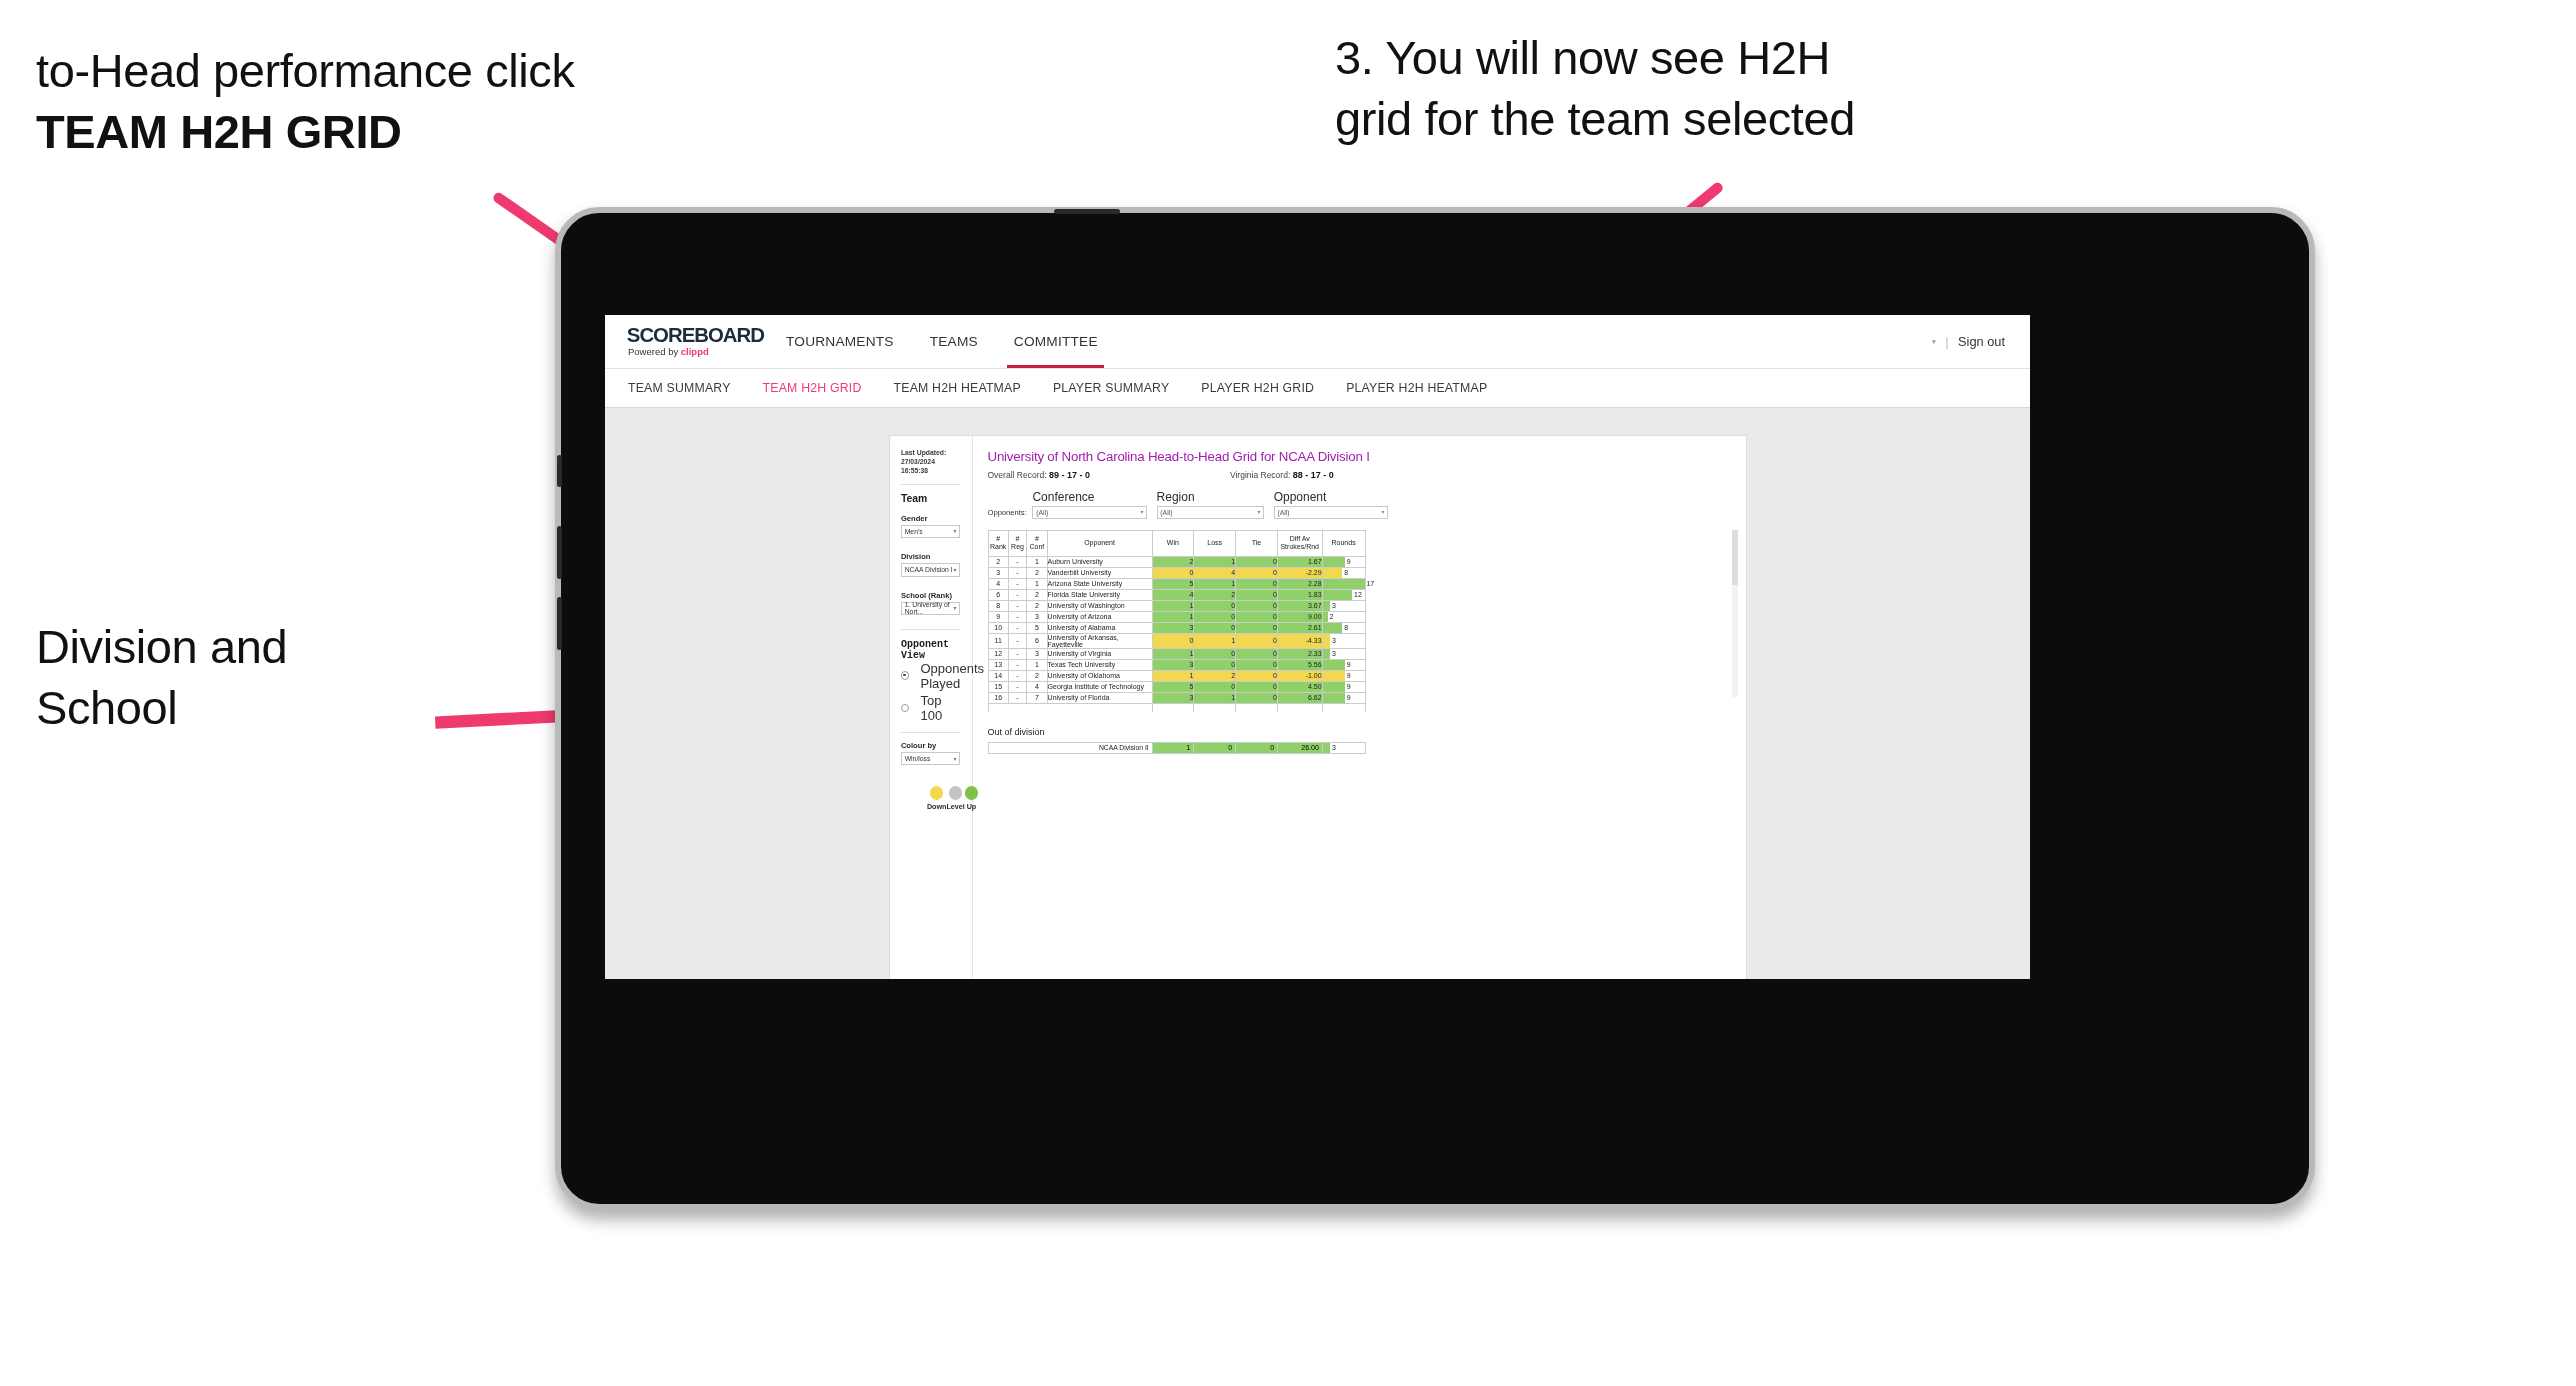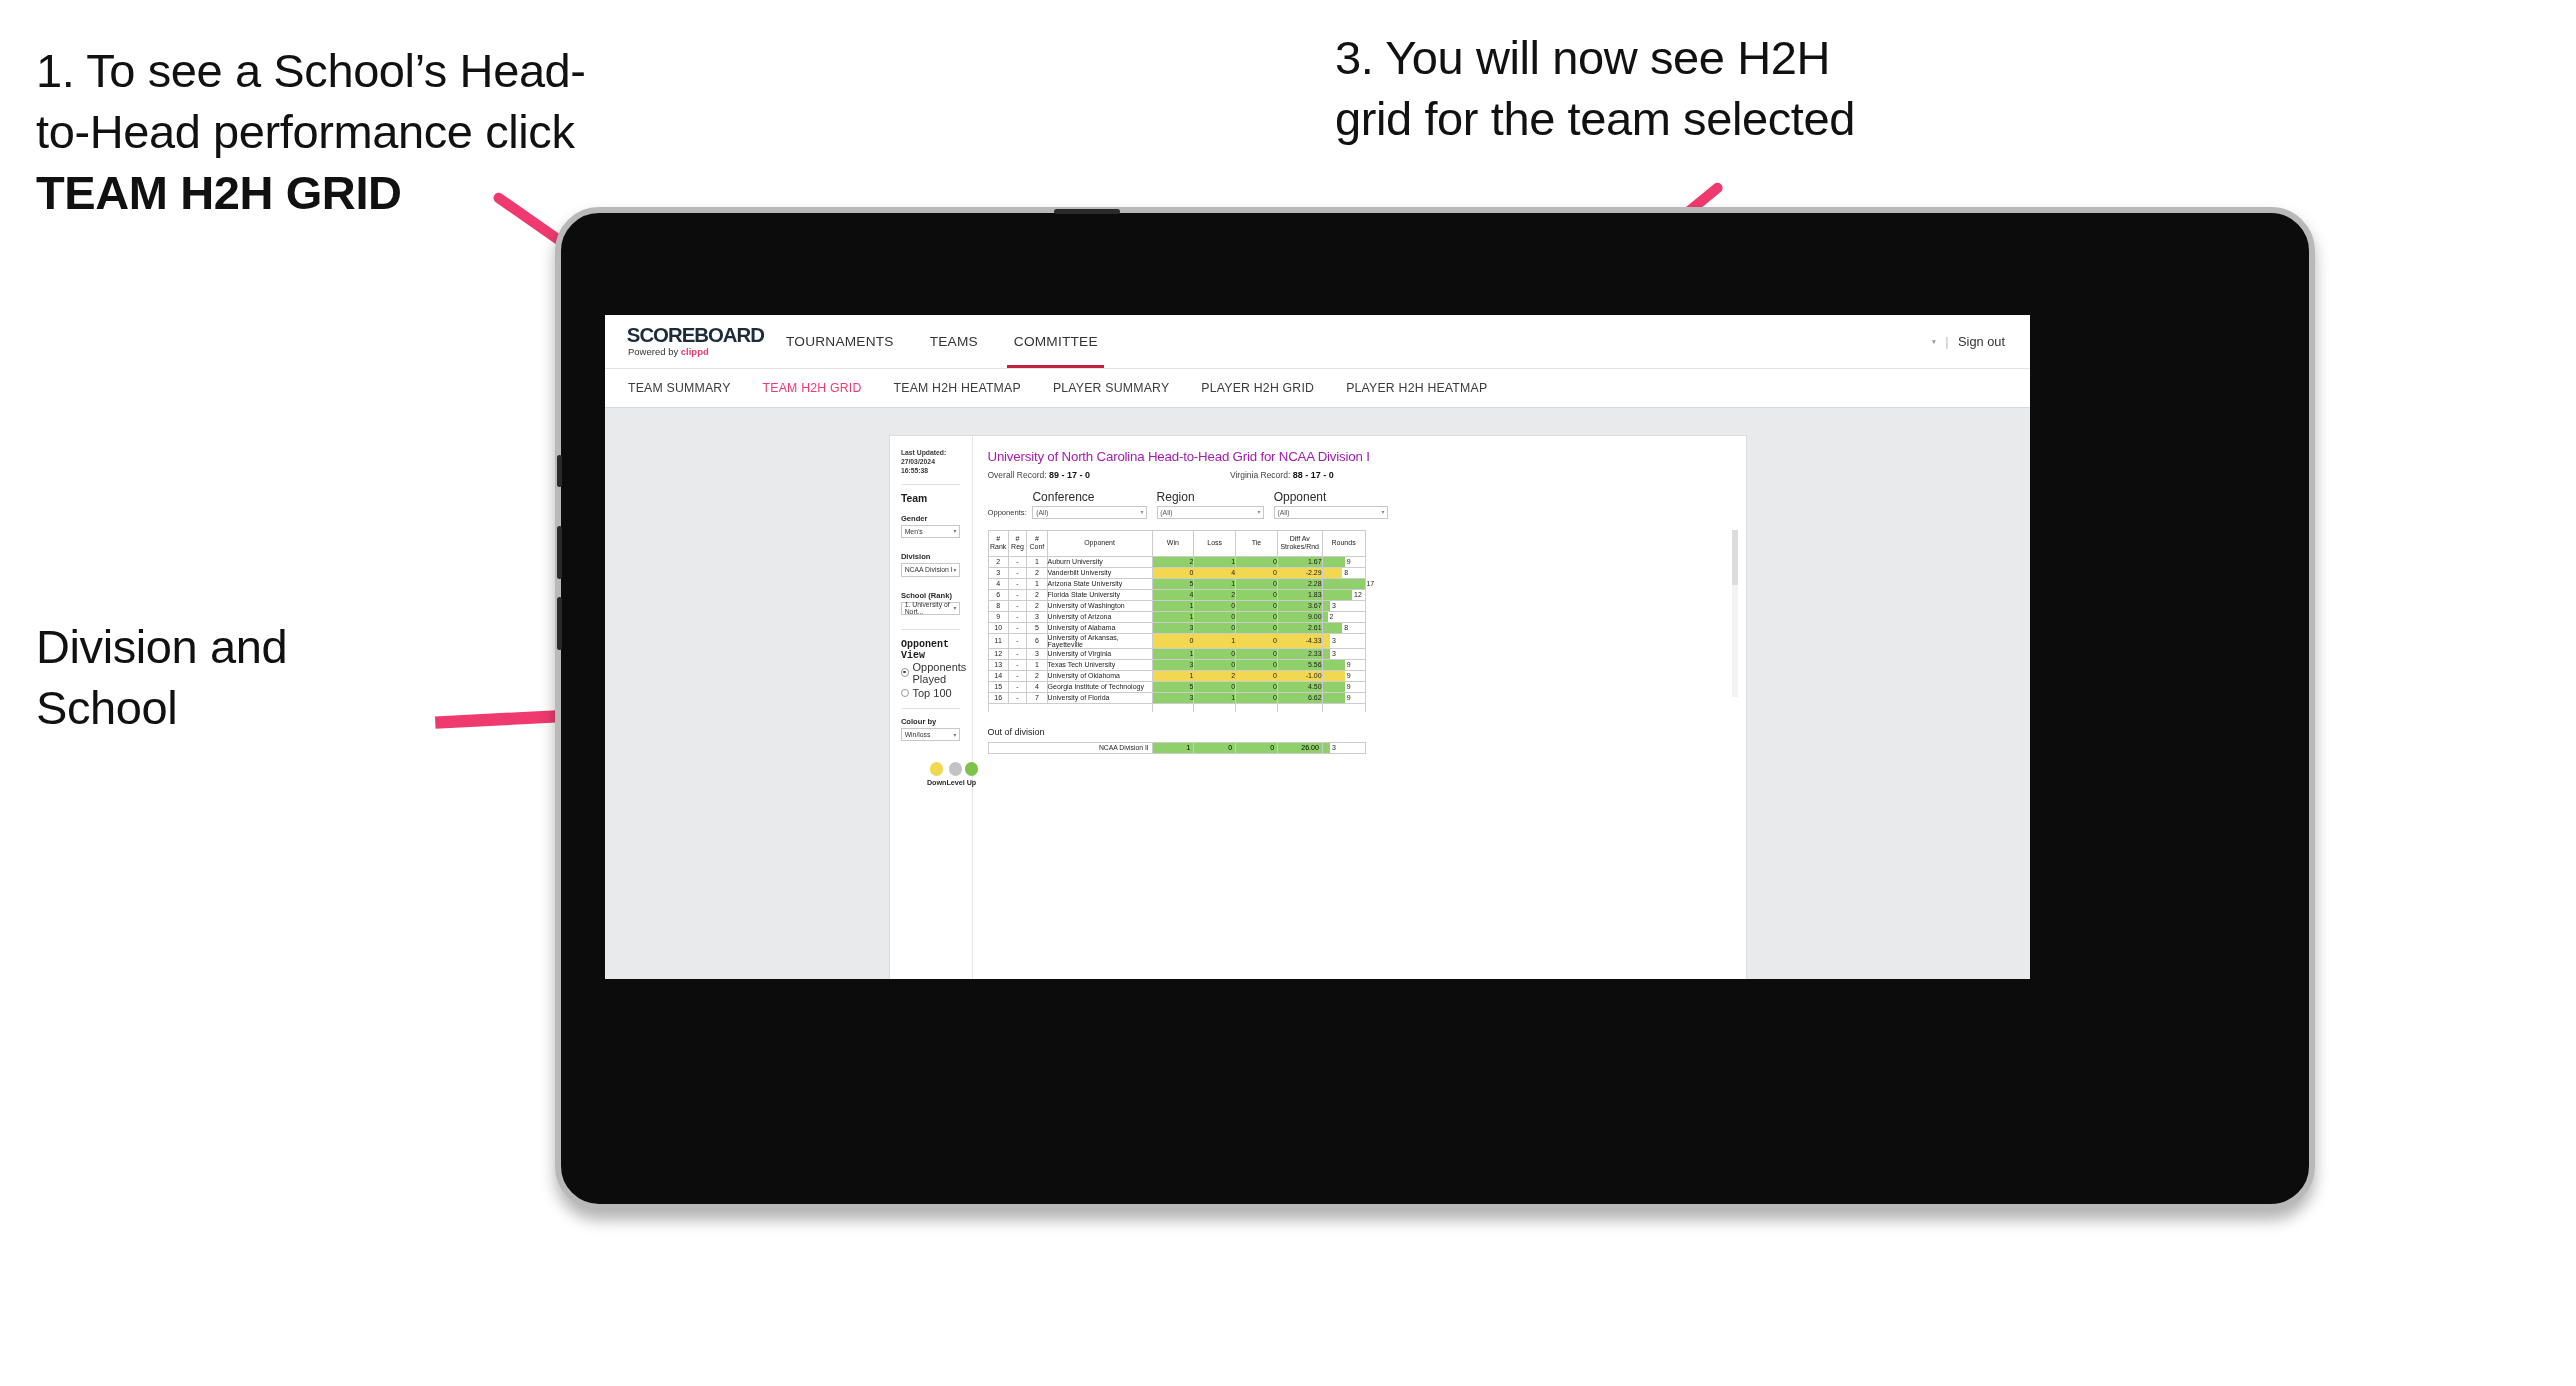--- a/index.html
+++ b/index.html
@@ -72,21 +72,21 @@
      box-sizing:border-box;font-size:7.6px;color:#2a2a2a;flex:0 0 auto;}
   .side-updated{font-size:6.8px;font-weight:700;color:#3a3a3a;line-height:1.35;}
   .side-hr{border-top:0.9px solid #e0e0e0;margin:8.5px 0 8.5px 0;}
   .side-h{font-size:10.4px;font-weight:700;color:#1c1c1c;margin-bottom:9.5px;}
   .field-label{font-size:7.6px;font-weight:700;color:#2a2a2a;margin-bottom:1.9px;}
   .sel{height:11.4px;border:0.9px solid #c8c8c8;background:#fff;display:flex;
      align-items:center;padding:0 2.8px;font-size:6.8px;color:#333;
      justify-content:space-between;margin-bottom:14.2px;}
   .sel .cv{font-size:5.7px;color:#777;}
   .side-h2{font-size:10px;font-weight:700;color:#1c1c1c;margin-bottom:0;font-family:Liberation Mono, monospace;}
-  .radio-row{display:flex;align-items:center;gap:3px;margin-bottom:2.4px;font-size:11px;color:#333;}
+  .radio-row{display:flex;align-items:center;gap:11px;margin-bottom:2.4px;font-size:13px;color:#333;}
   .radio{width:6.6px;height:6.6px;border:0.9px solid #9a9a9a;border-radius:50%;
      display:inline-block;position:relative;background:#fff;flex:0 0 auto;}
   .radio.on::after{content:"";position:absolute;left:1.4px;top:1.4px;width:2.5px;height:2.5px;
      border-radius:50%;background:#444;}
   .legend{display:flex;justify-content:center;margin-top:21px;padding:0 1.9px;margin-left:44px;}
   .legend .li{text-align:center;}
   .legend .dot{width:13.3px;height:13.3px;border-radius:50%;margin:0 auto 2.8px auto;}
   .legend .lb{font-size:7.2px;font-weight:700;color:#2a2a2a;}
 
   
@@ -131,21 +131,20 @@
   #ood-title{margin-top:15px;font-size:9px;color:#222;}
   #ood-wrap{margin-top:4.7px;}
   table.ood{border-collapse:collapse;font-size:7px;table-layout:fixed;width:378px;}
   table.ood td{border:0.9px solid #ccc;height:10.4px;padding:0;}
   table.ood td.lbl{text-align:right;padding-right:2.8px;width:161px;font-size:6.8px;color:#222;}
 </style>
 </head>
 <body>
 
 <div class="annot" id="annot-1">
-  <div>1. To see a School’s Head-</div>
   <div>to-Head performance click</div>
   <div><b>TEAM H2H GRID</b></div>
 </div>
 
 <div class="annot" id="annot-2">
   <div>Division and</div>
   <div>School</div>
 </div>
 
 <div class="annot" id="annot-3">

